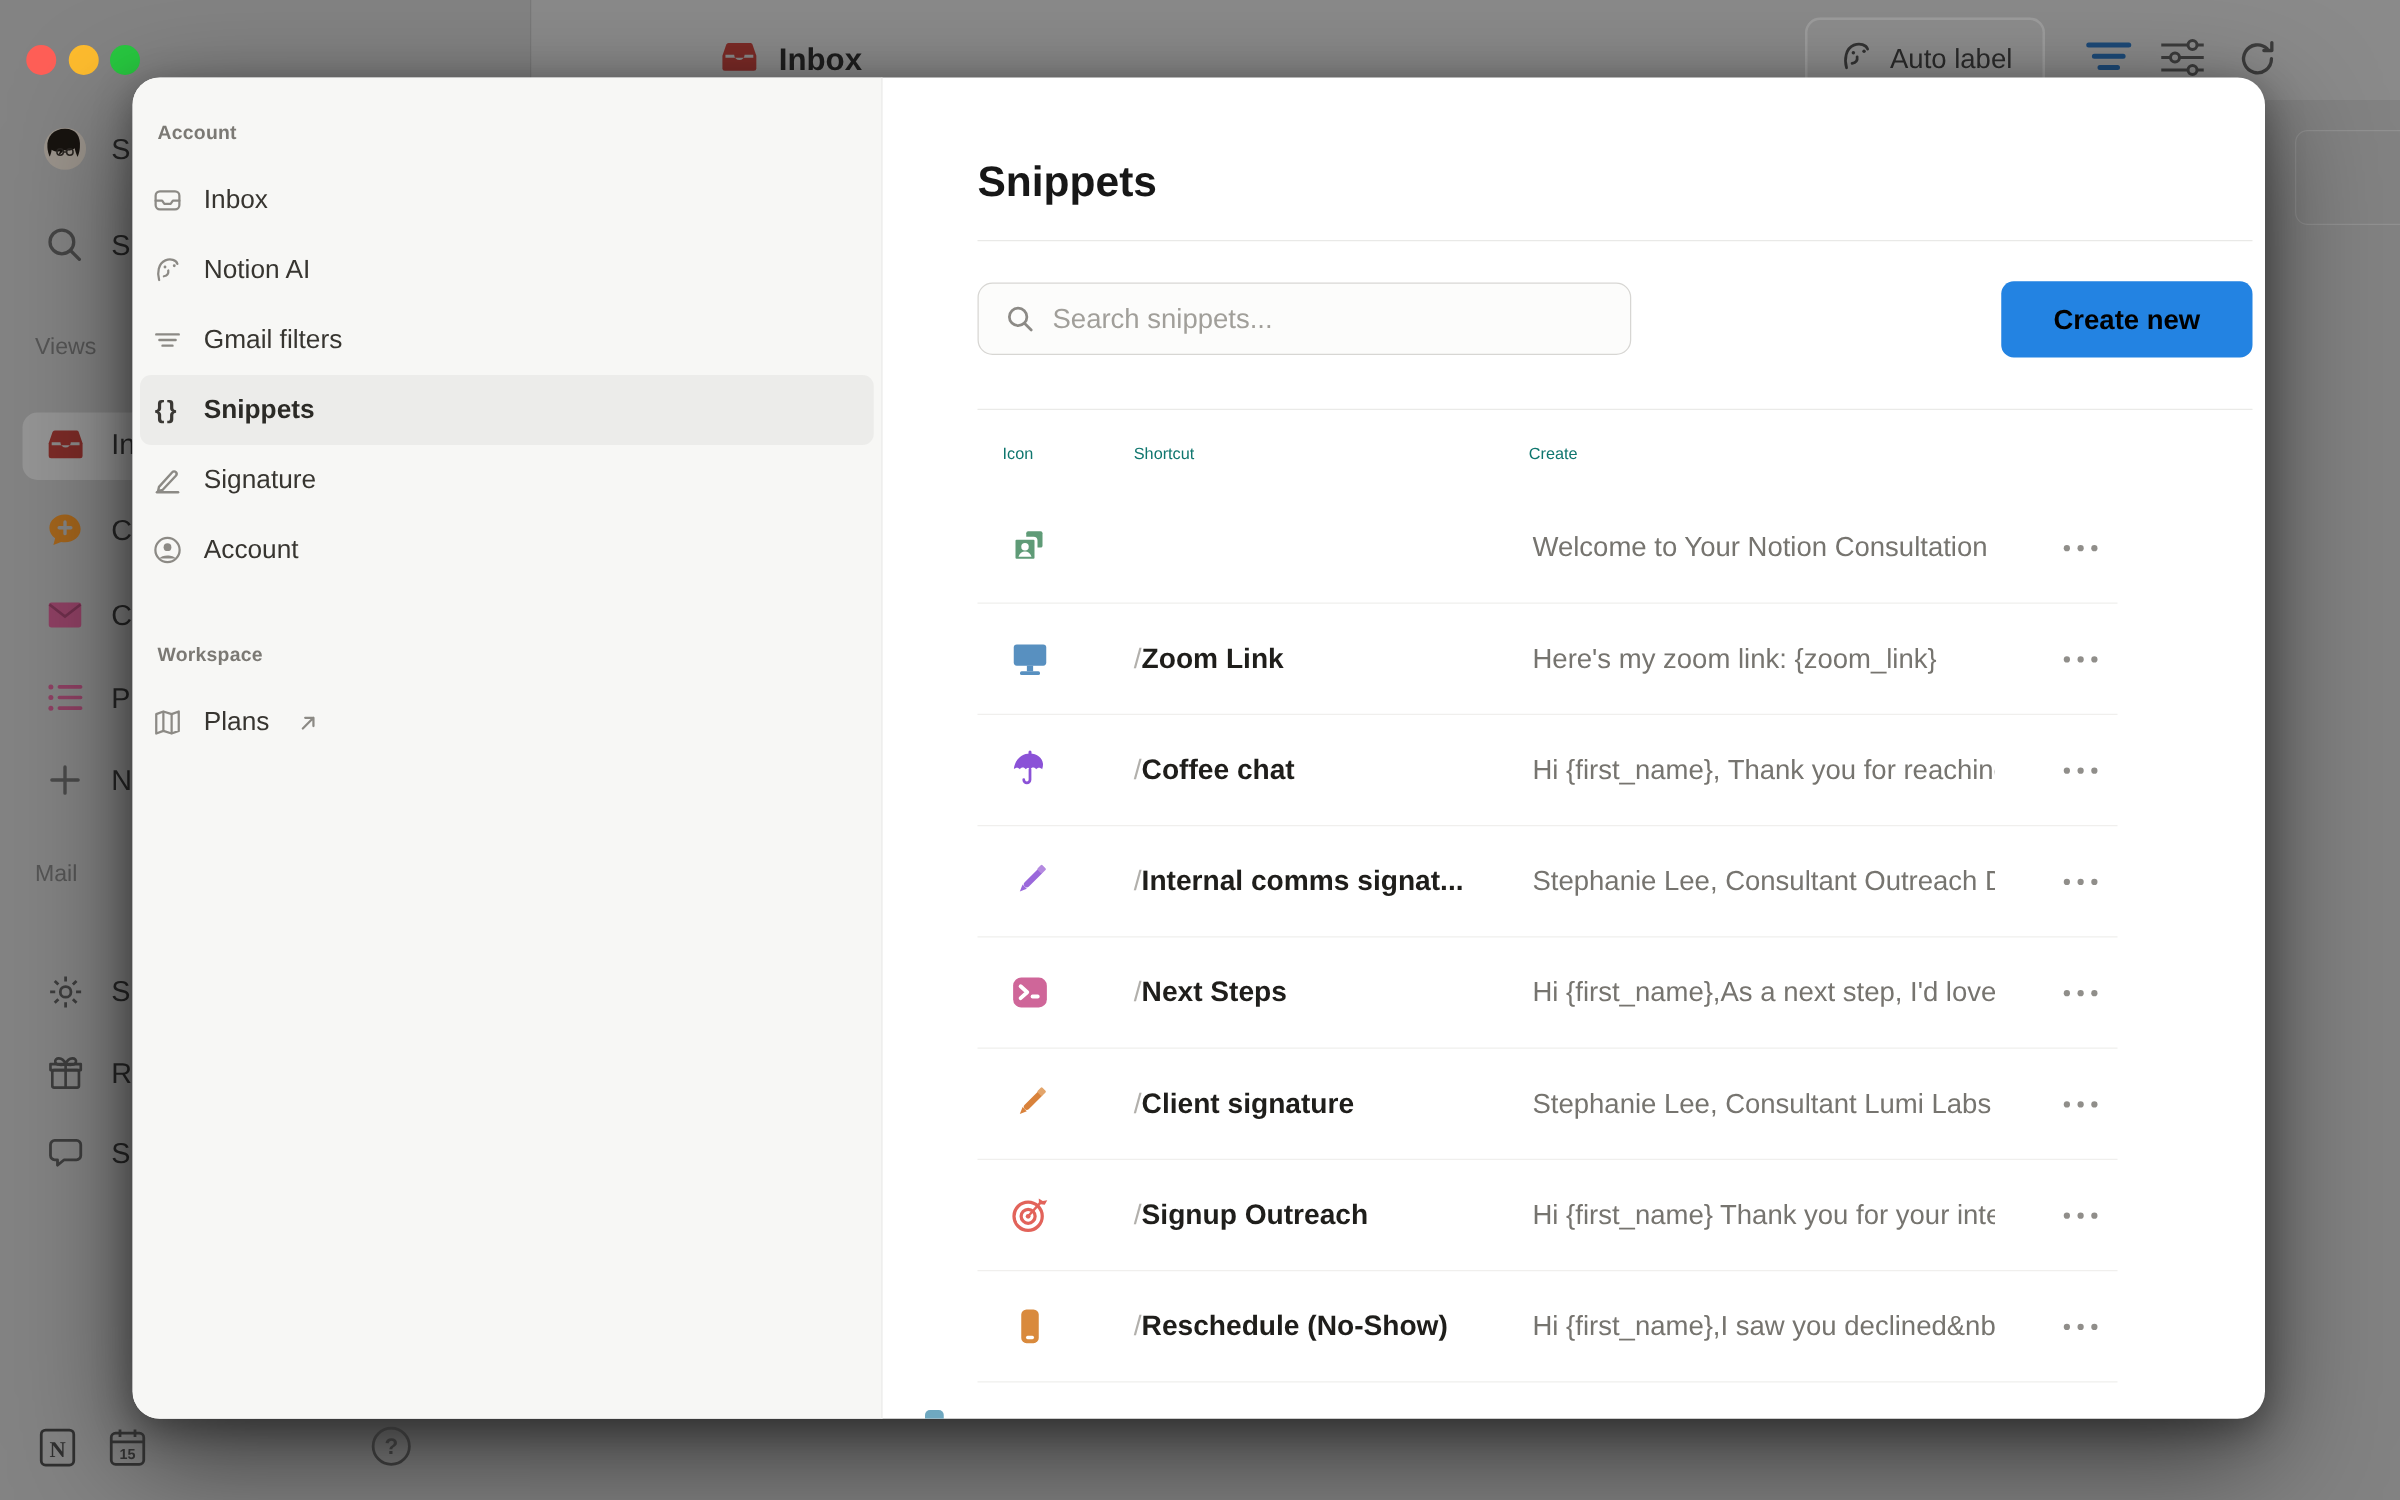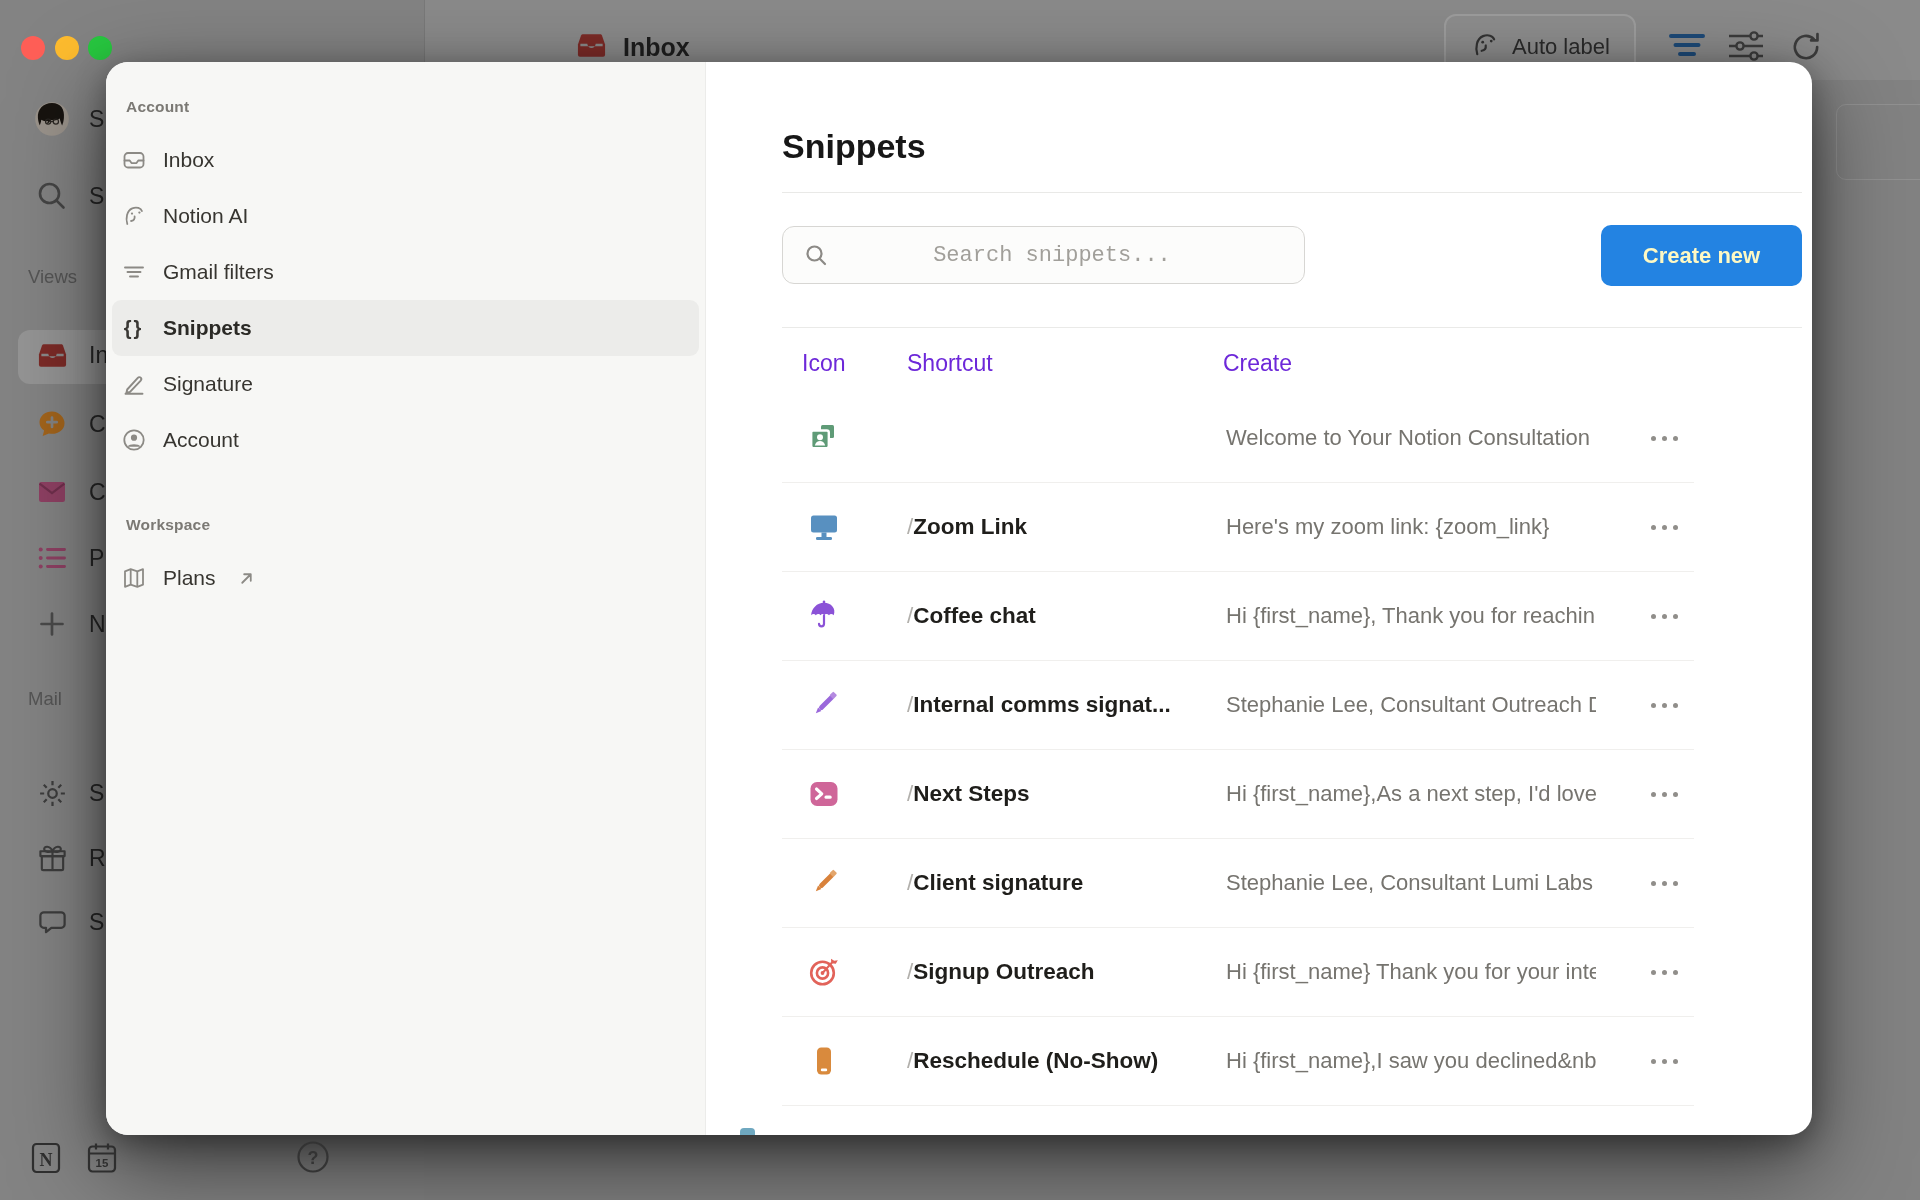--- a/index.html
+++ b/index.html
@@ -58,26 +58,26 @@
 
   .main{flex:1;position:relative;}
   .content{position:absolute;left:76px;top:0;width:1020px;}
   .page-title{margin-top:62px;font-size:34px;line-height:44px;font-weight:700;color:#171717;}
   .hr1{margin-top:24px;height:1px;background:#e9e9e7;}
   .controls{position:relative;margin-top:32px;height:60px;}
   .search-box{position:absolute;left:0;top:1px;width:523px;height:58px;box-sizing:border-box;
     border:1.5px solid #d7d6d3;border-radius:12px;background:#fcfcfb;display:flex;align-items:center;}
   .search-box svg{margin:0 12px 0 22px;flex:none;}
   .search-box input{border:0;outline:0;background:transparent;font-size:22px;color:#35332f;
-    font-family:Liberation Mono, monospace;width:420px;text-align:center;}
+    font-family:Liberation Sans, sans-serif;width:420px;}
   .search-box input::placeholder{color:#a19f9a;}
   .create-btn{position:absolute;left:819px;top:0;width:201px;height:61px;border:0;border-radius:10px;
-    background:#2383e2;color:#fef9c3;font-size:22px;font-weight:700;font-family:"Liberation Sans",sans-serif;cursor:pointer;}
+    background:#2383e2;color:#000000;font-size:22px;font-weight:700;font-family:"Liberation Sans",sans-serif;cursor:pointer;}
   .thead{margin-top:42px;border-top:1px solid #eaeae8;height:66px;position:relative;}
-  .th{position:absolute;top:0;line-height:70px;font-size:23px;color:#6d28d9;}
+  .th{position:absolute;top:0;line-height:70px;font-size:13px;color:#0f766e;}
   .th-icon{left:20px;} .th-shortcut{left:125px;} .th-preview{left:441px;}
   .rows{width:912px;}
   .trow{position:relative;height:88px;border-bottom:1px solid #f0efed;}
   .trow .ricon{position:absolute;left:26px;top:28px;width:32px;height:32px;}
   .trow .shortcut{position:absolute;left:125px;top:0;line-height:88px;font-size:22.5px;font-weight:600;color:#1f1e1b;white-space:nowrap;}
   .trow .shortcut .slash{font-weight:400;color:#b2b0ac;}
   .trow .preview{position:absolute;left:444px;top:0;line-height:88px;font-size:22px;color:#76746f;white-space:nowrap;max-width:370px;overflow:hidden;}
   .trow .more{position:absolute;right:0;top:0;width:60px;height:88px;display:flex;align-items:center;justify-content:center;gap:6px;cursor:pointer;border:0;background:transparent;}
   .trow .more i{width:5px;height:5px;border-radius:50%;background:#908e8a;display:block;}
   .partial-icon{position:absolute;left:634px;bottom:0;width:15px;height:7px;background:#6fa8c0;border-radius:4px 4px 0 0;}

